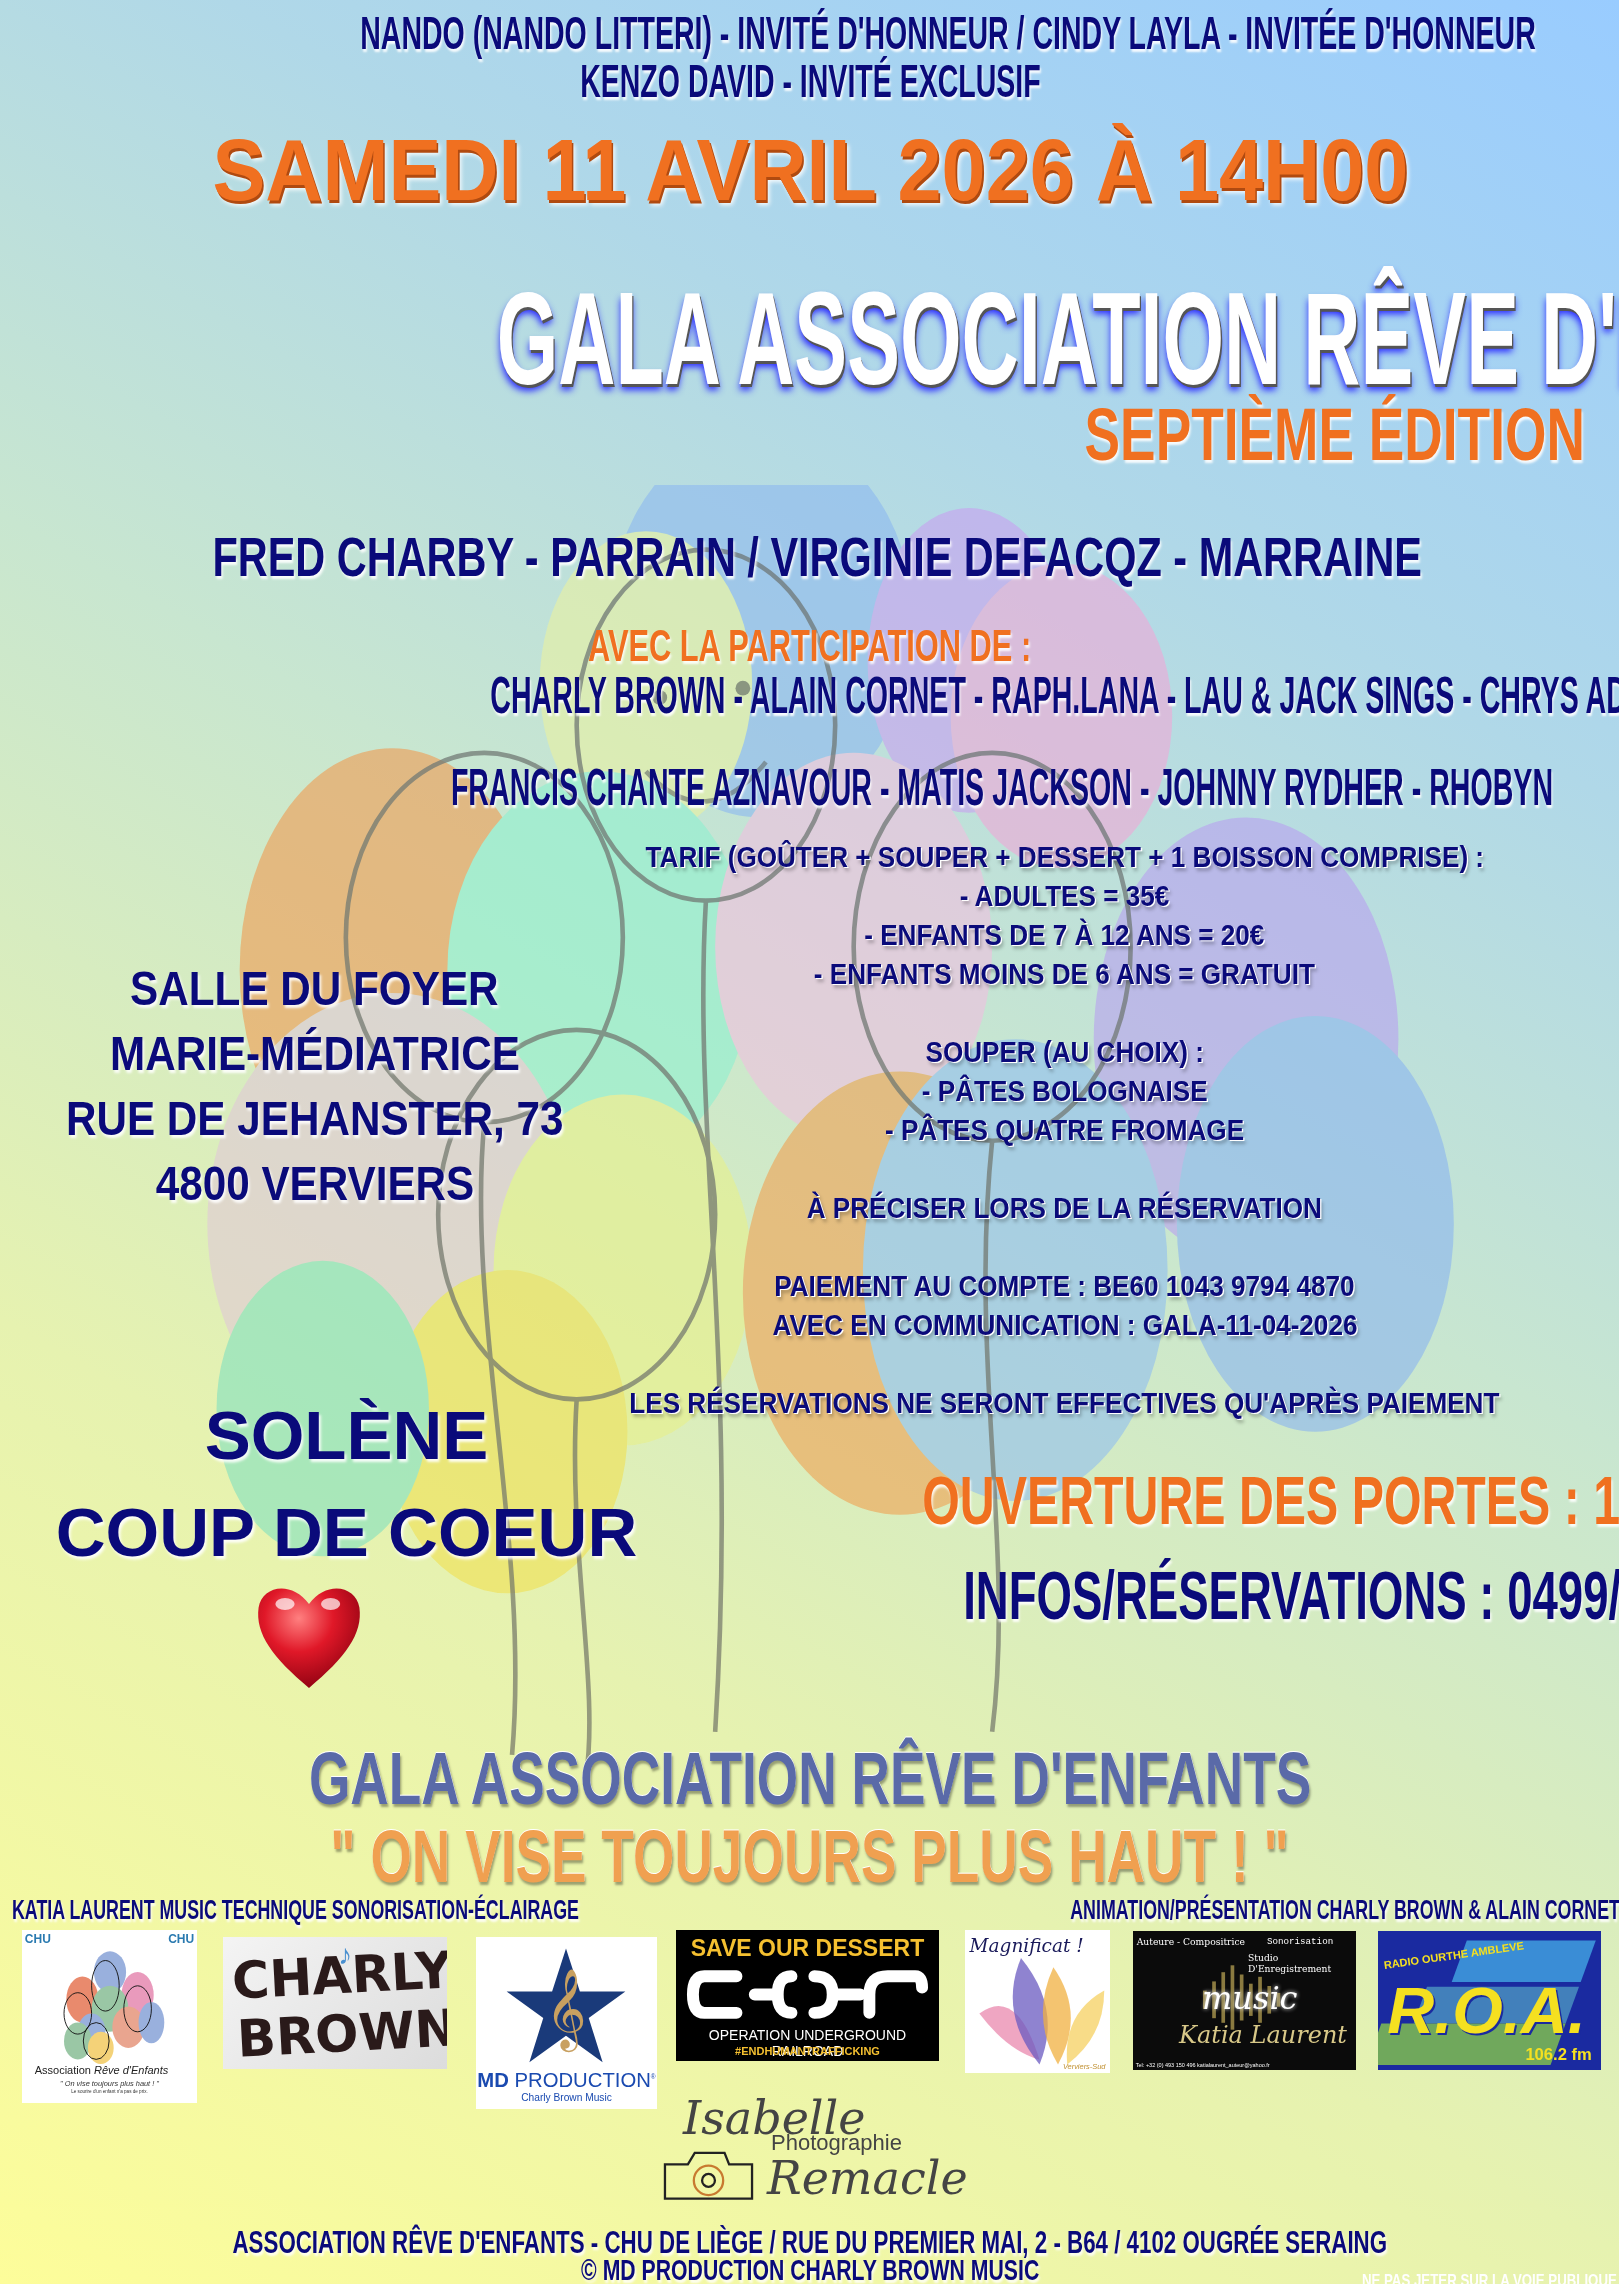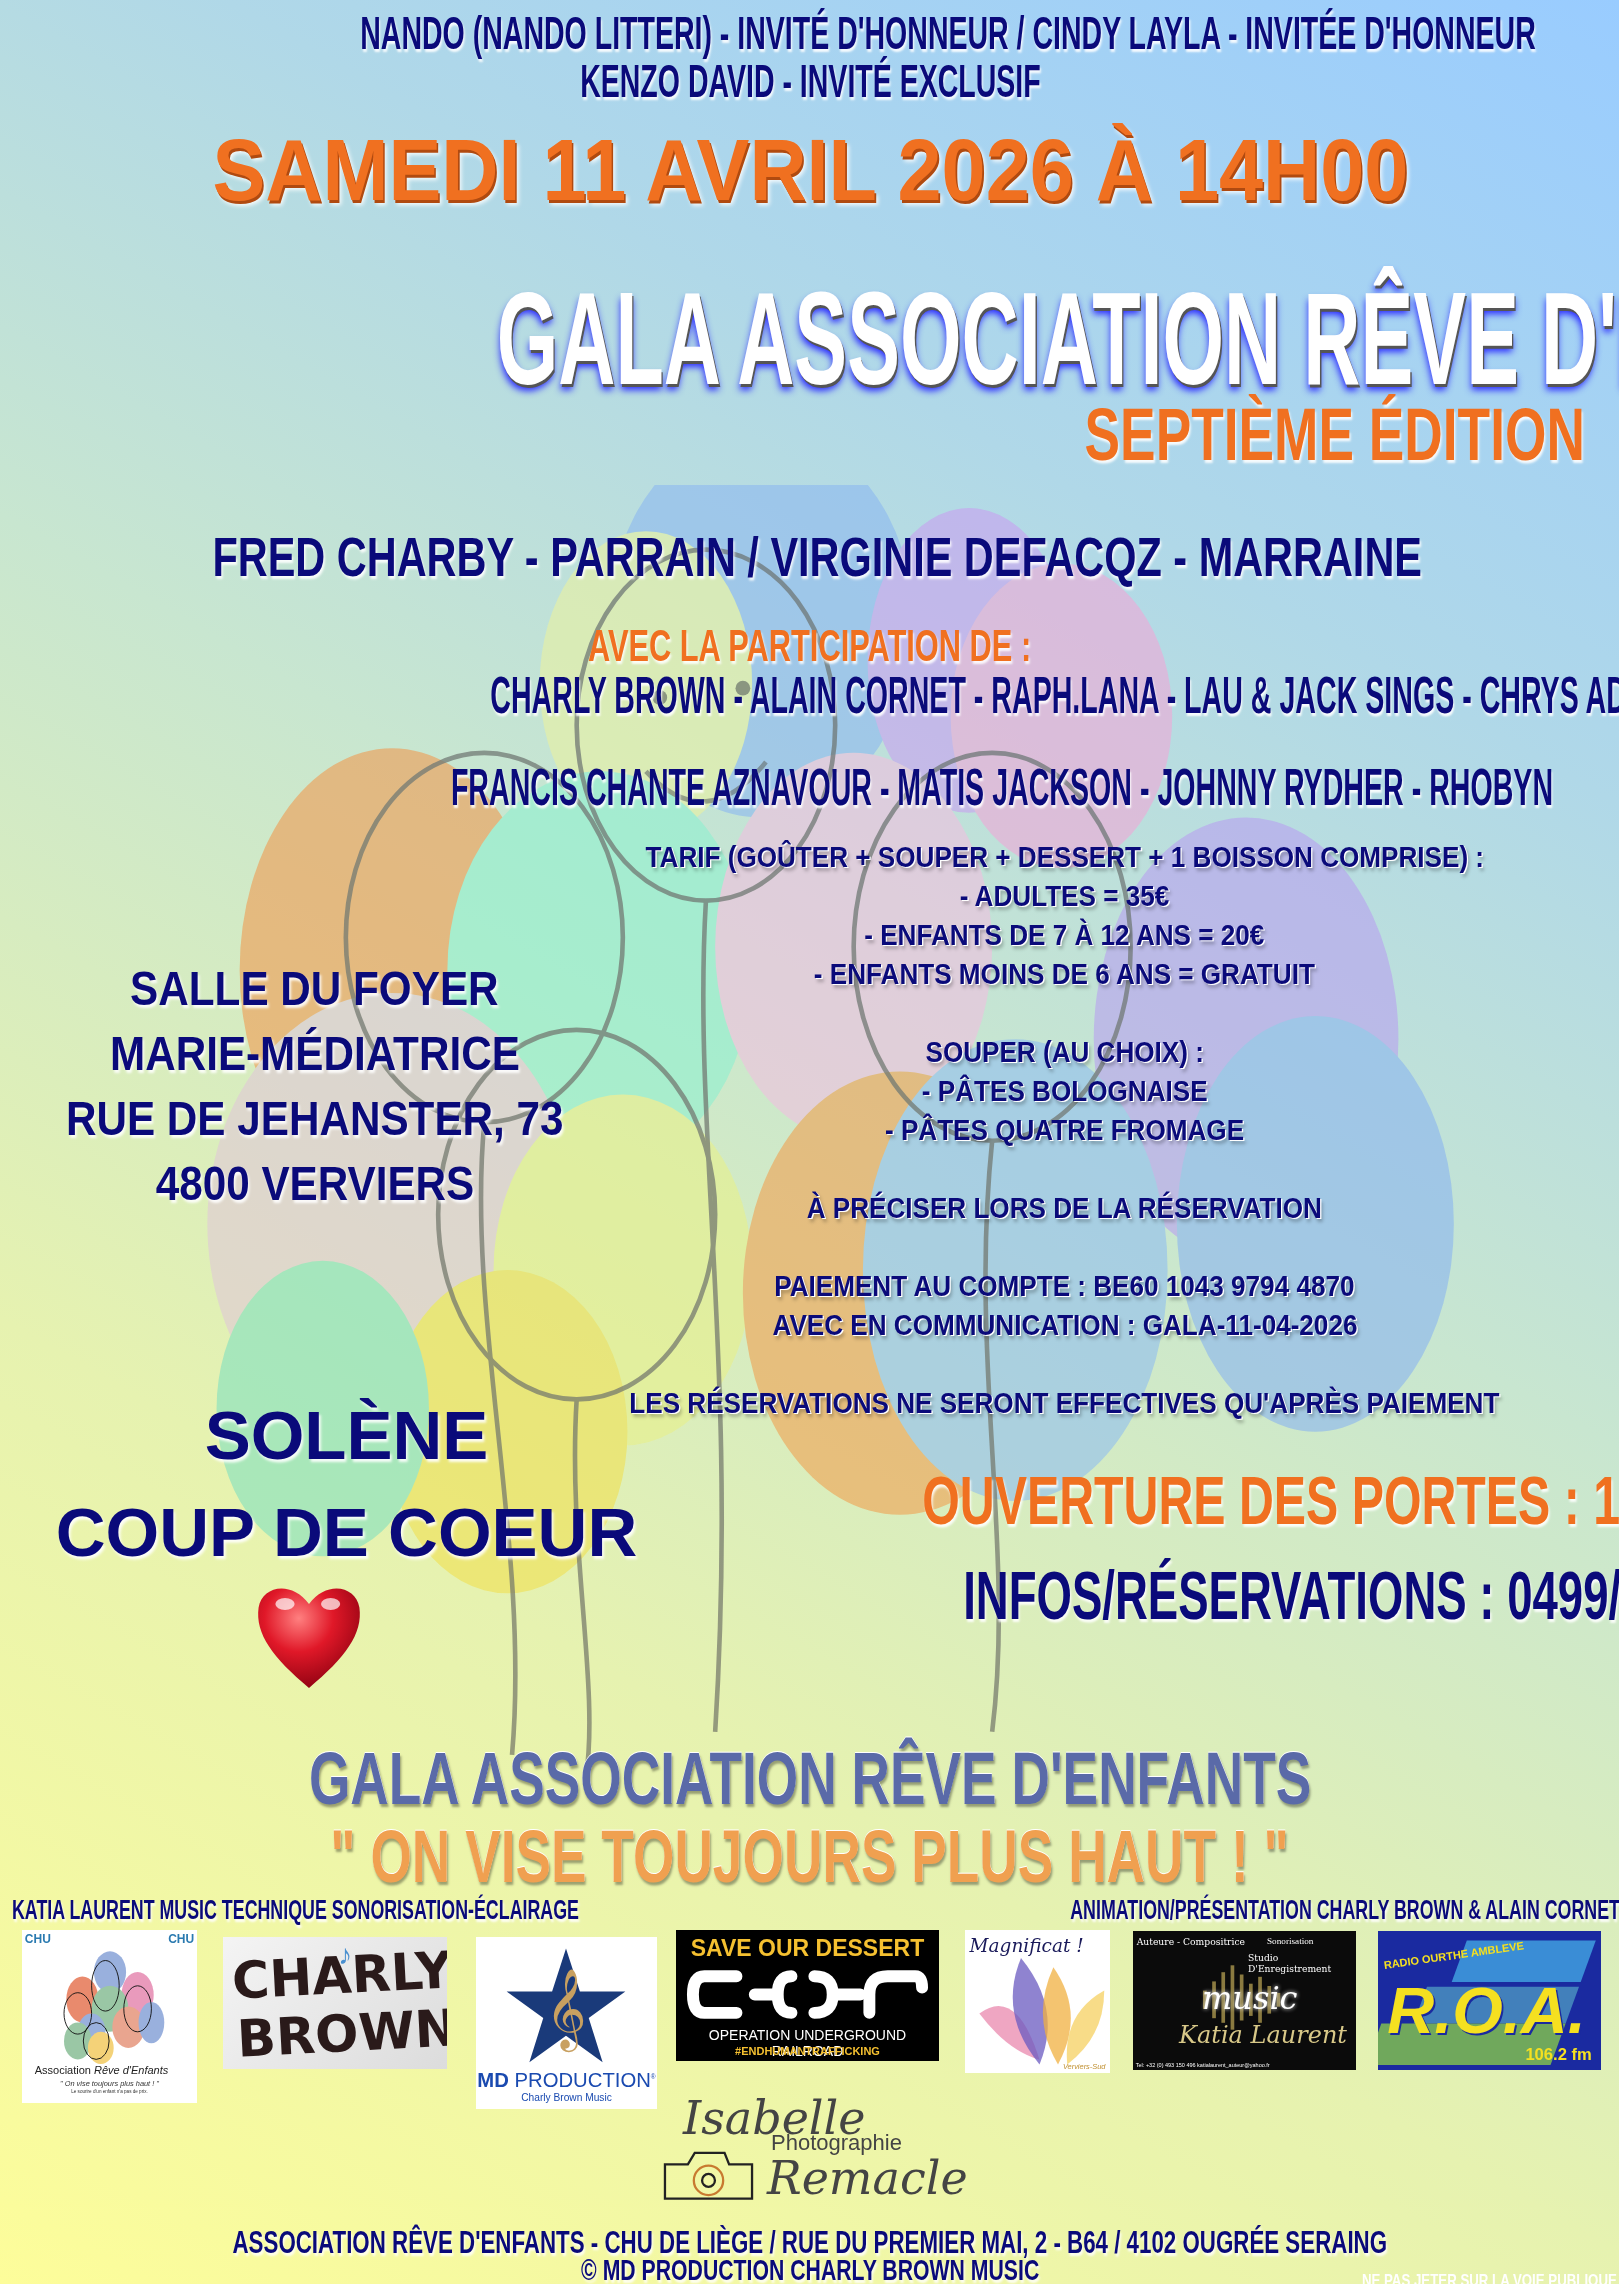--- a/index.html
+++ b/index.html
@@ -284,21 +284,21 @@
     <path d="M20 120 Q100 60 150 220 Q80 200 20 120 Z" fill="#e880a8" opacity="0.7"></path>
     <path d="M110 0 Q60 120 150 230 Q200 110 110 0 Z" fill="#6a5ac0" opacity="0.75"></path>
     <path d="M180 20 Q130 130 190 230 Q250 120 180 20 Z" fill="#f0b040" opacity="0.75"></path>
     <path d="M290 70 Q200 120 210 230 Q290 170 290 70 Z" fill="#f5d060" opacity="0.75"></path>
   </svg>
   <div class="abs" style="right:4.6px;bottom:1.8px;font-size:7.4px;font-style:italic;color:#c09030;">Verviers-Sud</div>
 </div>
 
 <div id="logo-katia" class="logo">
   <div class="abs" style="left:3.7px;top:4.6px;font-size:9.2px;color:#fff;font-family:'DejaVu Serif',serif;">Auteure - Compositrice</div>
-  <div class="abs" style="left:134px;top:4.6px;font-size:9.2px;color:#fff;font-family:Liberation Serif, serif;">Sonorisation</div>
+  <div class="abs" style="left:134px;top:4.6px;font-size:9.2px;color:#fff;font-family:Liberation Mono, monospace;">Sonorisation</div>
   <div class="abs" style="left:115px;top:21px;font-size:9.2px;color:#fff;font-family:'DejaVu Serif',serif;">Studio D'Enregistrement</div>
   <svg class="abs" style="left:65px;top:32px;" width="102" height="69" viewBox="0 0 220 150">
     <g fill="#8a7a40">
       <rect x="10" y="60" width="8" height="40"></rect>
         <rect x="30" y="40" width="8" height="80"></rect>
         <rect x="50" y="20" width="8" height="110"></rect>
       <rect x="70" y="5" width="8" height="140"></rect>
         <rect x="90" y="25" width="8" height="100"></rect>
         <rect x="110" y="45" width="8" height="70"></rect>
       <rect x="130" y="30" width="8" height="100"></rect>

